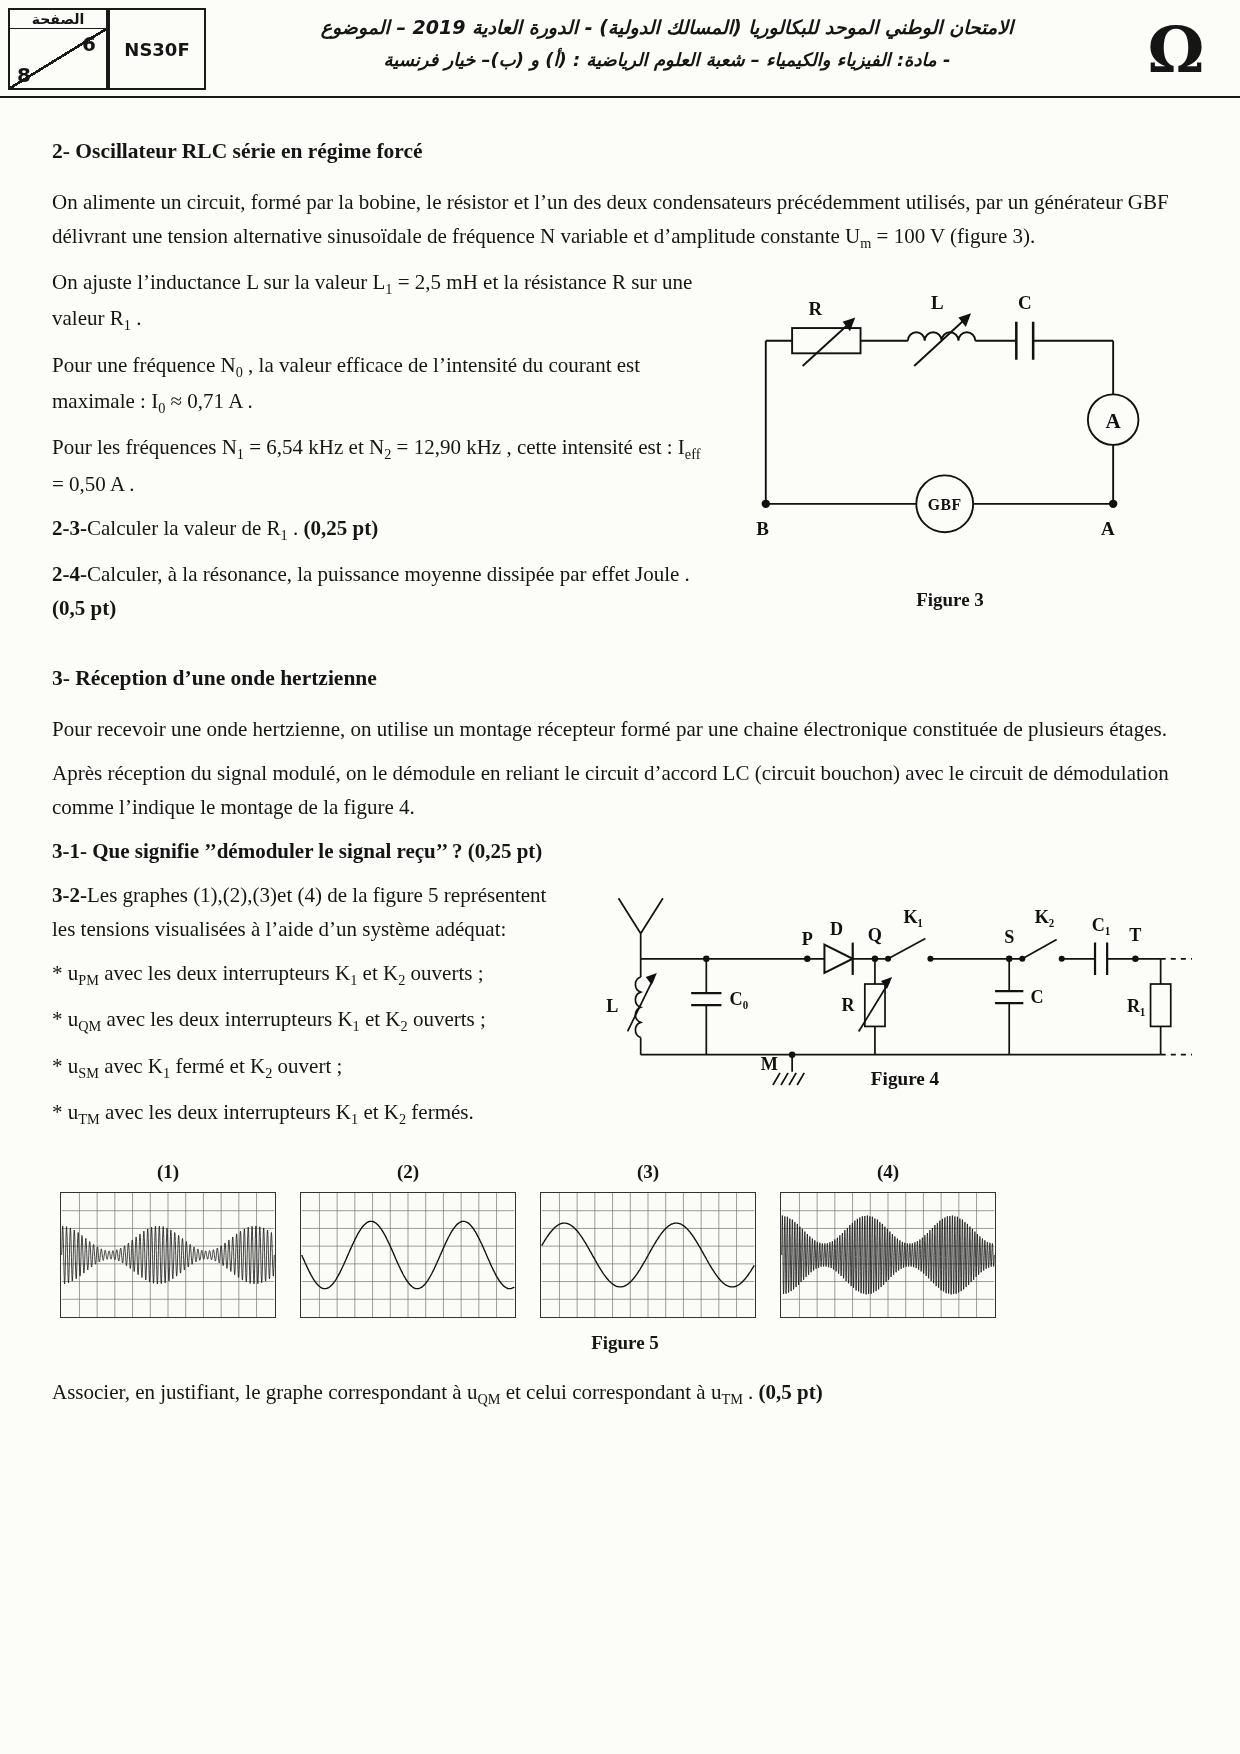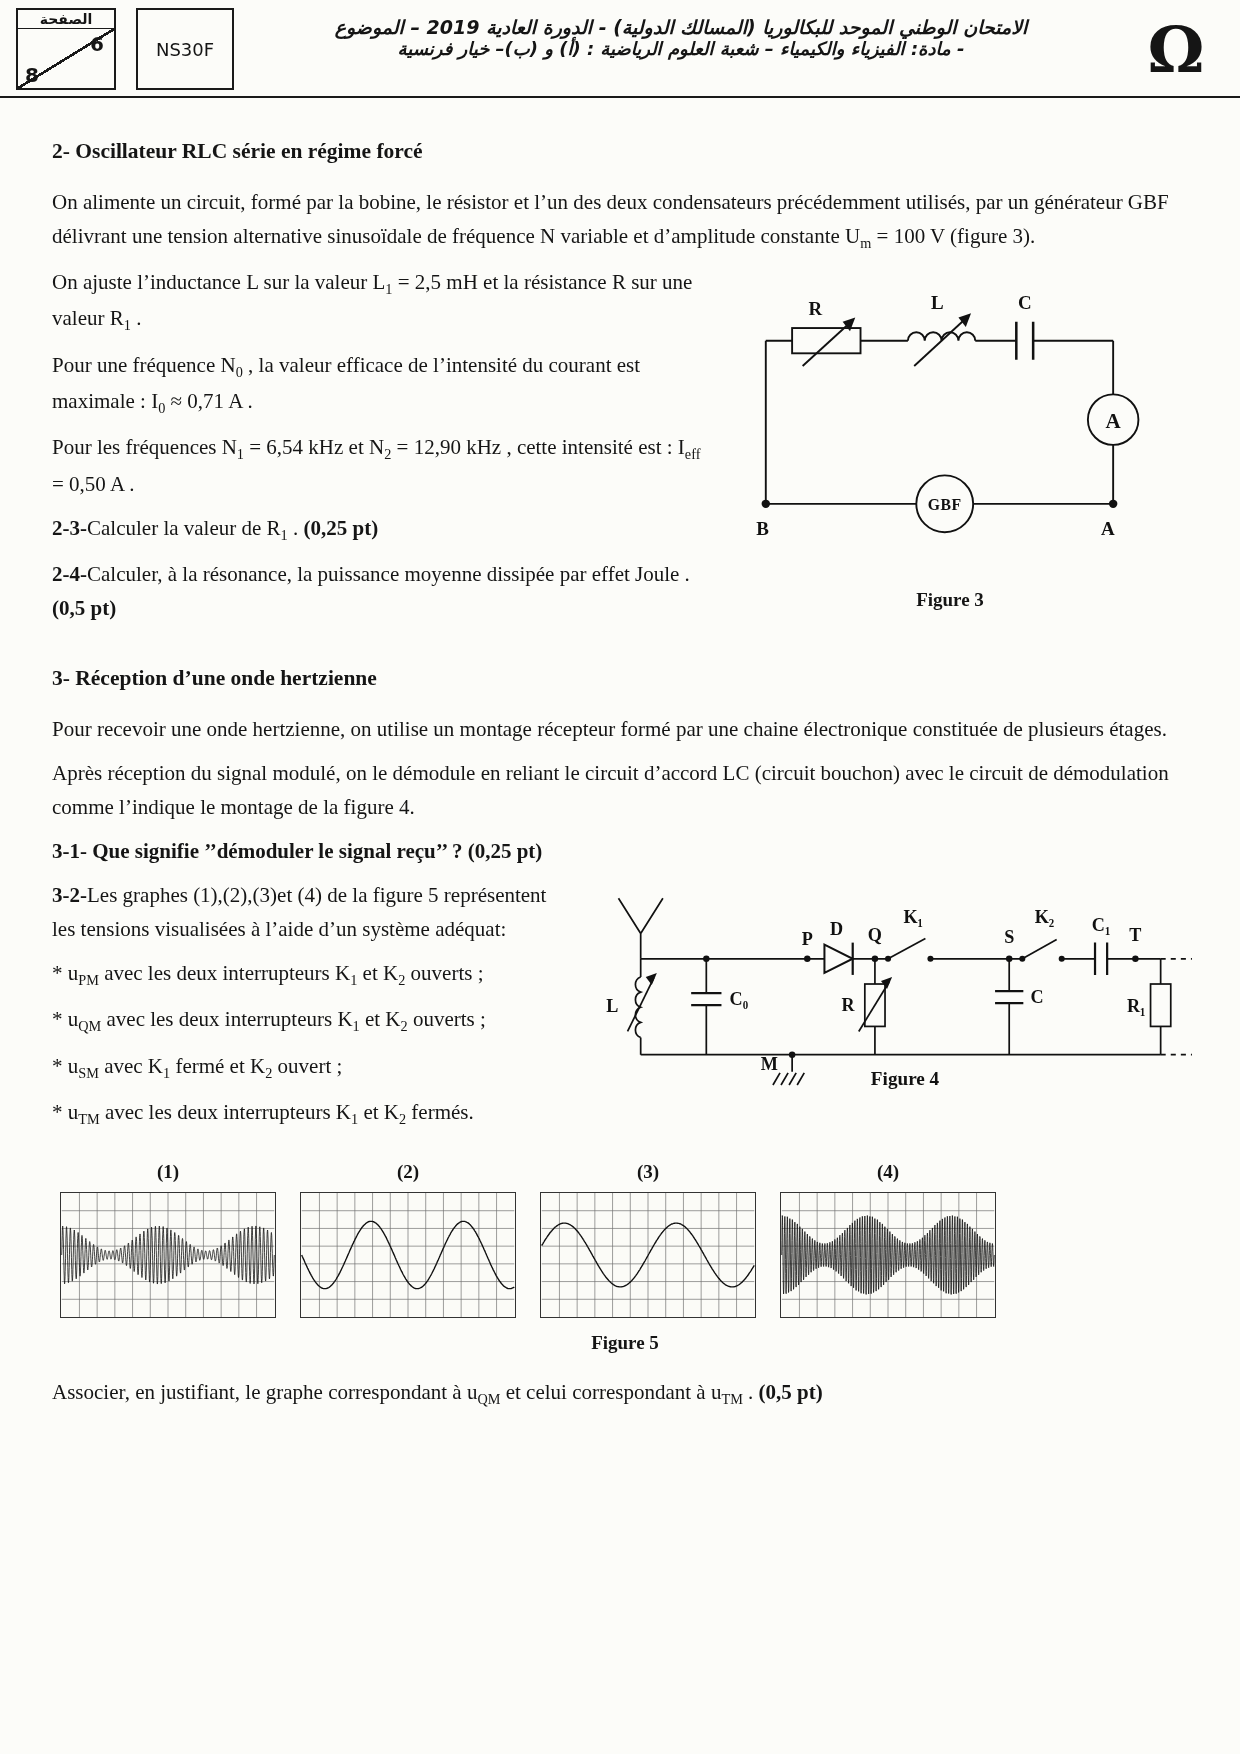--- a/index.html
+++ b/index.html
@@ -1,30 +1,30 @@
 <!DOCTYPE html>
 <html><head>
 <meta charset="utf-8">
 <style>
   * { box-sizing: border-box; }
   body { margin:0; background:#cfcfcf; font-family:"Liberation Serif", serif; color:#151515; }
   .page { width:1240px; height:1754px; margin:0 auto; background:#fcfcf9; overflow:hidden; position:relative; }
 
   
-  .hdr { display:flex; align-items:stretch; gap:20px; padding:8px 16px 6px 16px; border-bottom:2.5px solid #1a1a1a; min-height:98px; }
+  .hdr { display:flex; align-items:stretch; gap:0; padding:8px 16px 6px 8px; border-bottom:2.5px solid #1a1a1a; min-height:98px; }
   .pagebox { width:100px; border:2px solid #1a1a1a; display:flex; flex-direction:column; font-family:"DejaVu Sans", sans-serif; }
   .pagebox-label { text-align:center; font-size:14px; font-weight:bold; border-bottom:1.5px solid #1a1a1a; padding:1px 3px; }
   .pagebox-diag { flex:1; position:relative;
      background:linear-gradient(to bottom right, transparent 48.8%, #1a1a1a 48.8%, #1a1a1a 51.4%, transparent 51.4%); }
   .pg-top { position:absolute; top:3px; right:10px; font-size:20px; font-weight:bold; }
   .pg-bot { position:absolute; bottom:1px; left:7px; font-size:20px; font-weight:bold; }
-  .codebox { width:98px; border:2px solid #1a1a1a; display:flex; align-items:center; justify-content:center; font-weight:normal; font-size:18px; font-family:"DejaVu Sans", sans-serif; }
+  .codebox { width:98px; border:2px solid #1a1a1a; display:flex; align-items:center; justify-content:center; font-weight:bold; font-size:18px; font-family:"DejaVu Sans", sans-serif; }
   .hdr-center { flex:1; text-align:center; font-family:"DejaVu Sans", sans-serif; font-weight:bold; padding-top:8px;font-style:italic; }
   .ar1 { font-size:19px; }
-  .ar2 { font-size:18px; }
+  .ar2 { font-size:18px; margin-top:11px; }
   .hdr-logo { width:96px; display:flex; align-items:center; justify-content:center; font-size:64px; font-weight:bold; font-family:"DejaVu Serif", serif; }
 
   
   .content { padding:16px 42px 0 52px; font-size:21px; line-height:1.62; }
   h3.sec-title { font-size:21.5px; margin:20px 0 16px; }
   p { margin:0 0 10px; }
   sub { font-size:0.68em; }
   .clearfix::after { content:""; display:block; clear:both; }
 
   figure { margin:0; }

